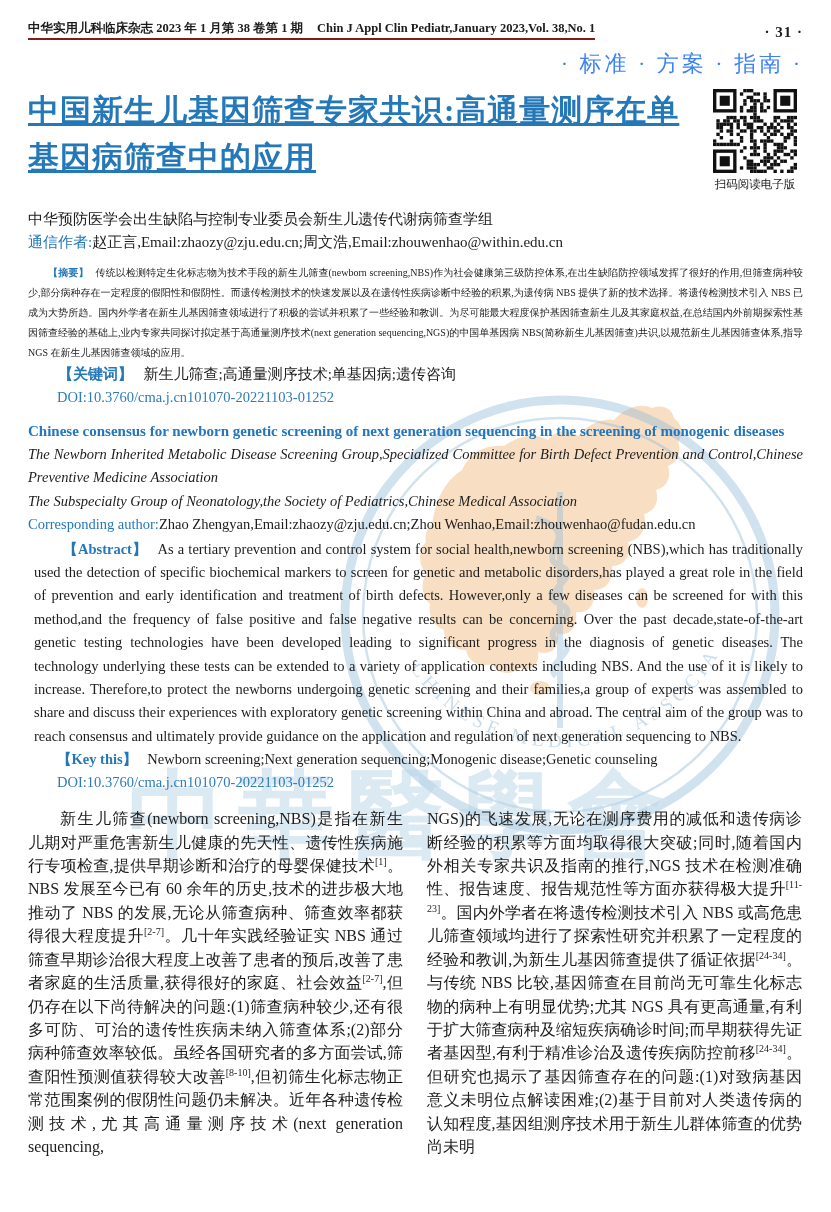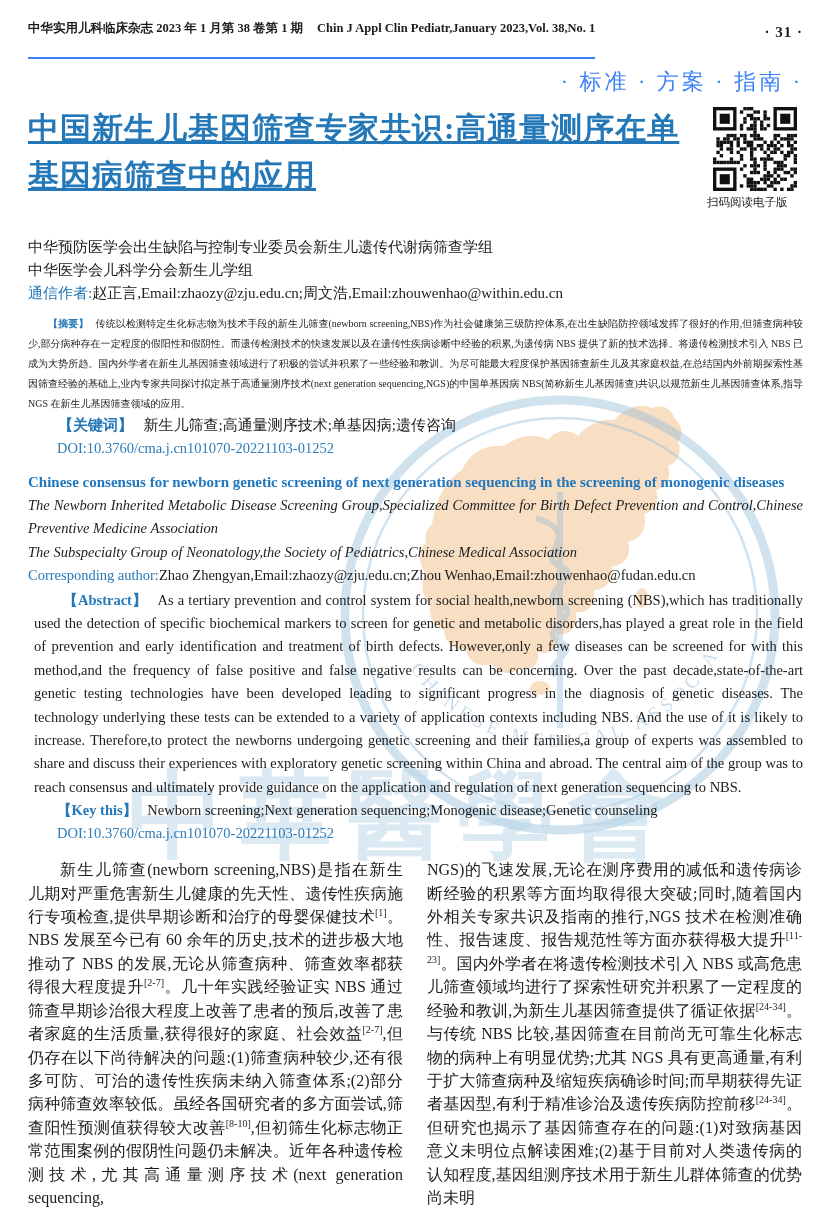--- a/index.html
+++ b/index.html
@@ -5,34 +5,34 @@
   html,body{margin:0;padding:0;background:#ffffff;}
   body{
     width:831px;height:1212px;position:relative;overflow:hidden;
     font-family:"Liberation Serif","DejaVu Serif",serif;color:#1c1c1c;
   }
   .wm{position:absolute;top:0;left:0;z-index:0;pointer-events:none;}
   .page{position:relative;z-index:1;padding:0 28px;box-sizing:border-box;}
 
   
   .hdr{display:flex;justify-content:space-between;align-items:flex-start;padding-top:20px;}
-  .hdr-left{font-weight:bold;font-size:12.5px;border-bottom:2px solid #3b82f6;padding-bottom:20px;white-space:nowrap;}
+  .hdr-left{font-weight:bold;font-size:12.5px;border-bottom:2px solid #7f1d1d;padding-bottom:1px;white-space:nowrap;}
   .hdr-left .en{margin-left:14px;}
   .page-no{font-weight:bold;font-size:15px;margin-top:4px;letter-spacing:1px;}
   .section-label{margin-top:8px;text-align:right;color:#3b82f6;font-size:22px;letter-spacing:3px;font-weight:500;}
 
   
   .title-row{display:flex;margin-top:8px;}
   .title{width:668px;font-size:31px;line-height:47px;font-weight:700;color:#2478b8;letter-spacing:1px;text-decoration:underline;}
-  .qr-box{margin-left:auto;width:96px;padding-top:2px;}
+  .qr-box{margin-left:auto;width:96px;text-align:center;padding-top:2px;}
   .qr-box svg{background:#fff;display:block;margin:0 auto;}
   .qr-caption{font-size:11.5px;margin-top:4px;white-space:nowrap;}
 
   
-  .affil{margin-top:26px;font-size:15px;line-height:23px;}
+  .affil{margin-top:16px;font-size:15px;line-height:23px;}
   .corr-label{color:#2478b8;}
 
   
   .para{font-size:10px;line-height:20px;text-align:justify;text-indent:2em;}
   .abstract-cn{margin-top:9px;}
   .lbl{color:#2478b8;font-weight:bold;margin-right:.7em;}
   .kw-line{font-size:15px;line-height:22.6px;text-indent:2em;}
   .doi-line{font-size:14.5px;line-height:22px;text-indent:2em;color:#2e7cb8;}
 
   
@@ -304,21 +304,20 @@
           <rect x="0" y="18" width="7" height="7" fill="#111"></rect>
           <rect x="1" y="19" width="5" height="5" fill="#fff"></rect>
           <rect x="2" y="20" width="3" height="3" fill="#111"></rect>
         </svg>
       <div class="qr-caption">扫码阅读电子版</div>
     </div>
   </div>
 
   <div class="affil">
     <div>中华预防医学会出生缺陷与控制专业委员会新生儿遗传代谢病筛查学组</div>
-    <div>中华医学会儿科学分会新生儿学组</div>
     <div>
       <span class="corr-label">通信作者:</span><span>赵正言,Email:zhaozy@zju.edu.cn;周文浩,Email:zhouwenhao@within.edu.cn</span>
     </div>
   </div>
 
   <div class="para abstract-cn">
     <span class="lbl">【摘要】</span><span>传统以检测特定生化标志物为技术手段的新生儿筛查(newborn screening,NBS)作为社会健康第三级防控体系,在出生缺陷防控领域发挥了很好的作用,但筛查病种较少,部分病种存在一定程度的假阳性和假阴性。而遗传检测技术的快速发展以及在遗传性疾病诊断中经验的积累,为遗传病 NBS 提供了新的技术选择。将遗传检测技术引入 NBS 已成为大势所趋。国内外学者在新生儿基因筛查领域进行了积极的尝试并积累了一些经验和教训。为尽可能最大程度保护基因筛查新生儿及其家庭权益,在总结国内外前期探索性基因筛查经验的基础上,业内专家共同探讨拟定基于高通量测序技术(next generation sequencing,NGS)的中国单基因病 NBS(简称新生儿基因筛查)共识,以规范新生儿基因筛查体系,指导 NGS 在新生儿基因筛查领域的应用。</span>
   </div>
   <div class="kw-line">
     <span class="lbl">【关键词】</span><span>新生儿筛查;高通量测序技术;单基因病;遗传咨询</span>

